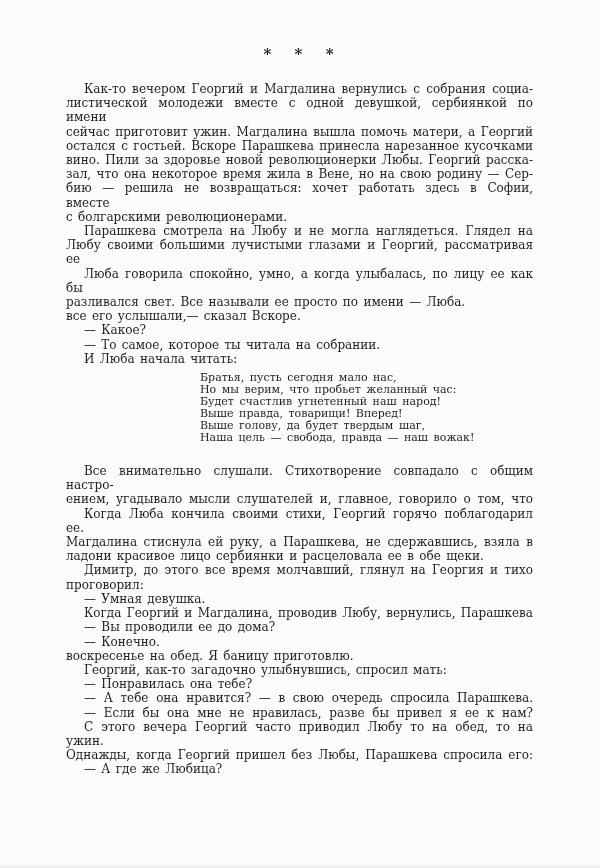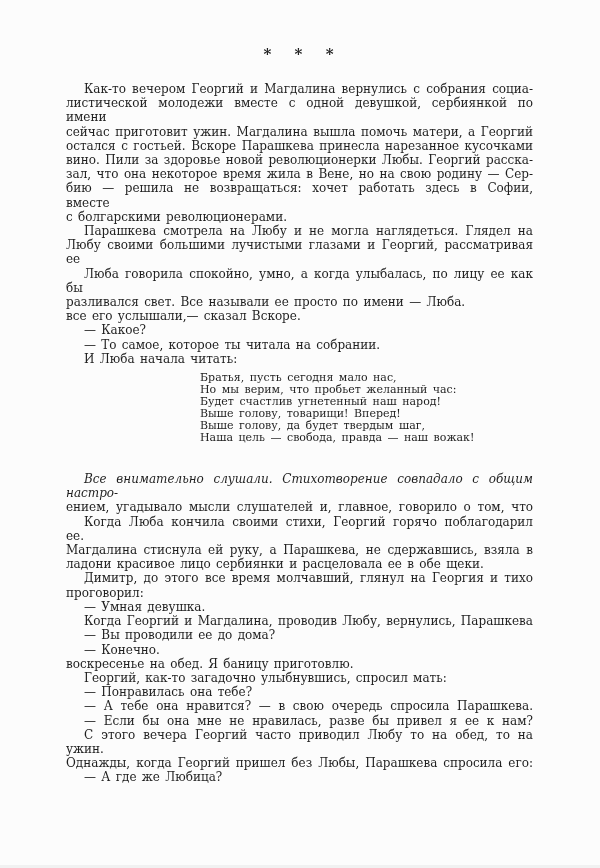--- a/index.html
+++ b/index.html
@@ -50,22 +50,21 @@
     font-size: 11px;
     line-height: 12px;
     text-align: center;
     text-align-last: left;
     word-spacing: 2px;
   }
   .line:not(.poem) + .poem {
     margin-top: 6px;
   }
   .poem + .line:not(.poem) {
-    margin-top: 28px;
-    font-style: italic;
+    margin-top: 20px;
   }
 </style>
 </head>
 <body>
 
 <div class="page">
   <div class="separator">* * *</div>
 
   <div class="text-block">
       <div class="line ind">Как-то вечером Георгий и Магдалина вернулись с собрания социа-</div>
@@ -80,21 +79,21 @@
       <div class="line">Любу своими большими лучистыми глазами и Георгий, рассматривая ее</div>
       <div class="line ind">Люба говорила спокойно, умно, а когда улыбалась, по лицу ее как бы</div>
       <div class="line L">разливался свет. Все называли ее просто по имени — Люба.</div>
       <div class="line L">все его услышали,— сказал Вскоре.</div>
       <div class="line ind L">— Какое?</div>
       <div class="line ind L">— То самое, которое ты читала на собрании.</div>
       <div class="line ind L">И Люба начала читать:</div>
       <div class="line poem">Братья, пусть сегодня мало нас,</div>
       <div class="line poem">Но мы верим, что пробьет желанный час:</div>
       <div class="line poem">Будет счастлив угнетенный наш народ!</div>
-      <div class="line poem">Выше голову, товарищи! Вперед!</div>
+      <div class="line poem">Выше правда, товарищи! Вперед!</div>
       <div class="line poem">Выше голову, да будет твердым шаг,</div>
       <div class="line poem">Наша цель — свобода, правда — наш вожак!</div>
       <div class="line ind">Все внимательно слушали. Стихотворение совпадало с общим настро-</div>
       <div class="line">ением, угадывало мысли слушателей и, главное, говорило о том, что</div>
       <div class="line ind">Когда Люба кончила своими стихи, Георгий горячо поблагодарил ее.</div>
       <div class="line">Магдалина стиснула ей руку, а Парашкева, не сдержавшись, взяла в</div>
       <div class="line L">ладони красивое лицо сербиянки и расцеловала ее в обе щеки.</div>
       <div class="line ind">Димитр, до этого все время молчавший, глянул на Георгия и тихо</div>
       <div class="line L">проговорил:</div>
       <div class="line ind L">— Умная девушка.</div>

